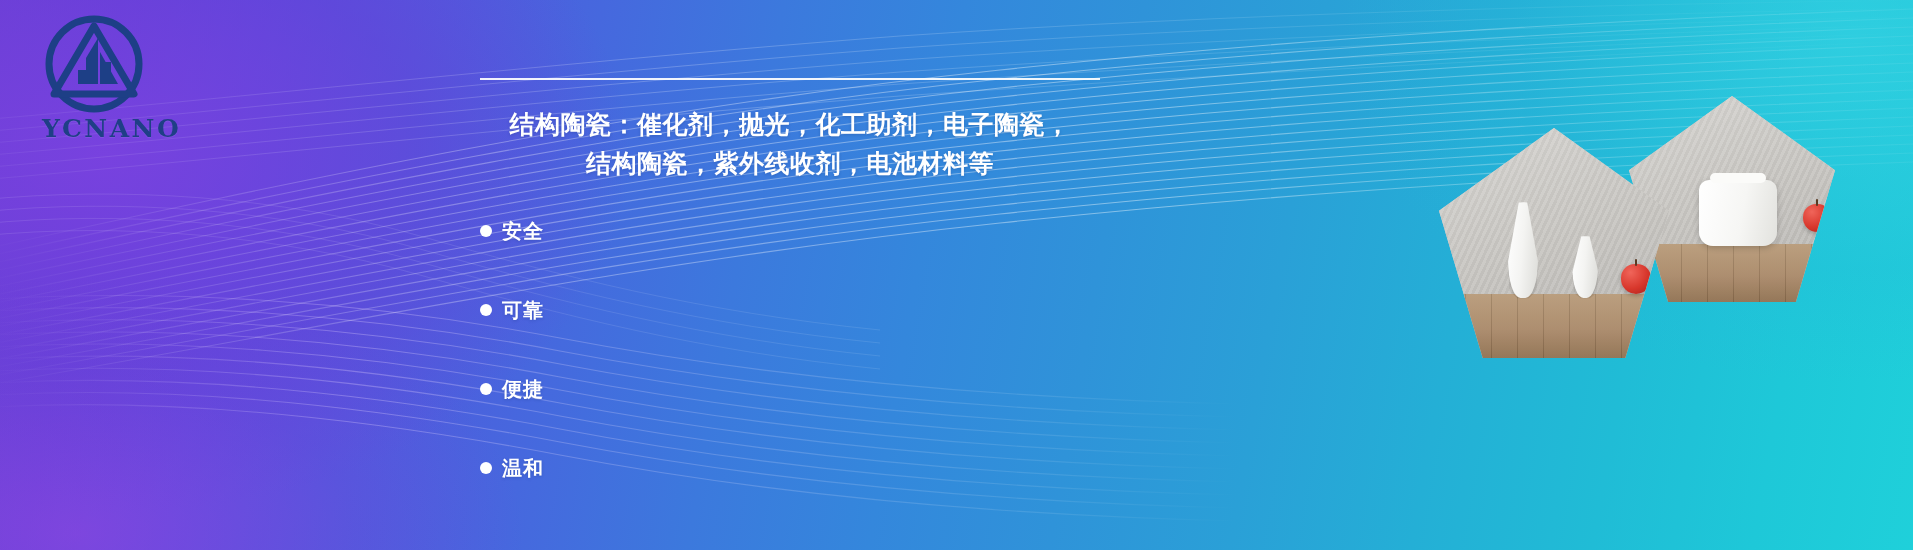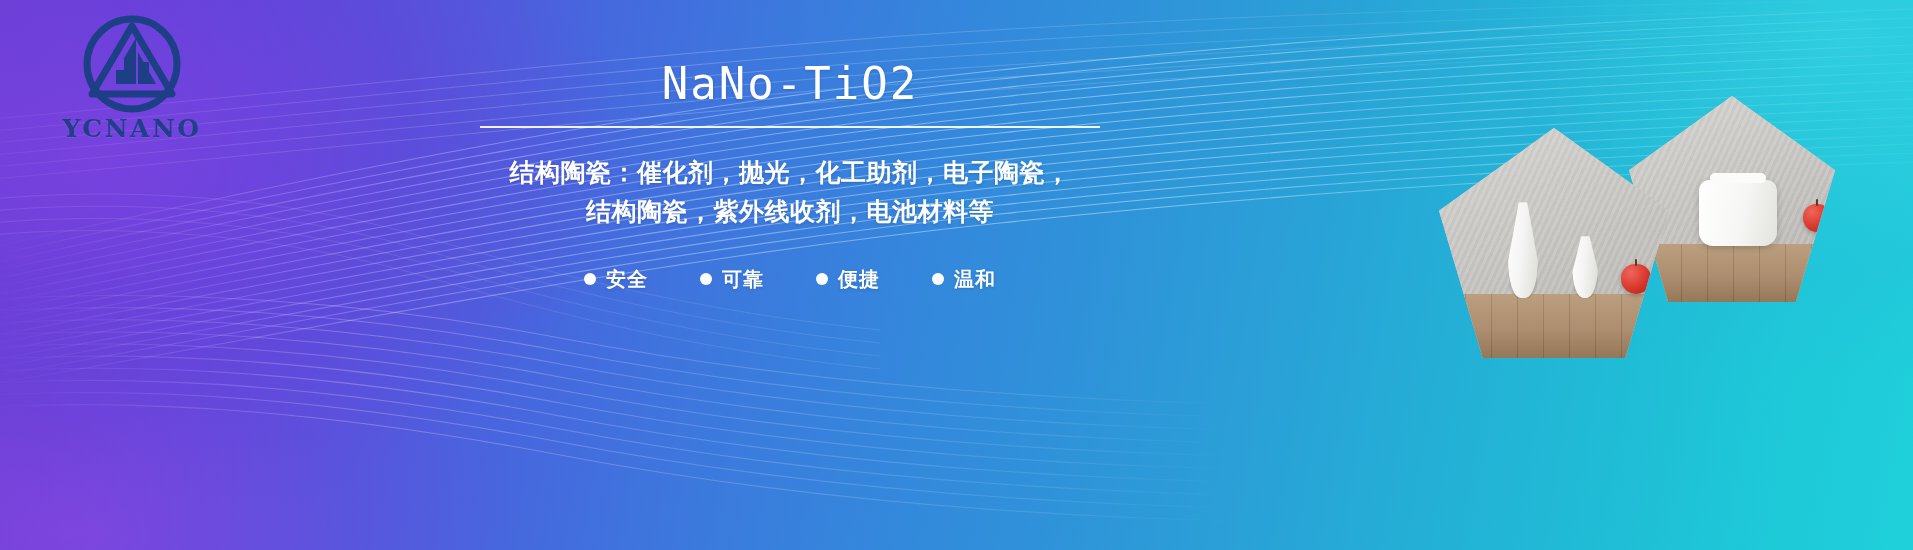--- a/index.html
+++ b/index.html
@@ -50,21 +50,21 @@
       rgba(40,160,215,0.0) 82%);
   }
 
   
   .waves{position:absolute;inset:0;pointer-events:none;}
   .waves svg{position:absolute;inset:0;width:100%;height:100%;}
 
   
   .logo-block{
     position:absolute;left:42px;top:14px;width:180px;height:136px;
-    display:flex;flex-direction:column;align-items:center;
+    display:flex;flex-direction:column;align-items:flex-start;
   }
   .logo-mark{width:104px;height:104px;display:block;}
   .logo-word{
     margin-top:-2px;
     font-family:"DejaVu Serif","Liberation Serif",serif;
     font-size:25px;font-weight:700;letter-spacing:2.5px;
     color:#1f3f86;line-height:1;
     text-shadow:0 1px 0 rgba(255,255,255,0.08);
   }
 
@@ -88,20 +88,21 @@
     margin:26px auto 0;width:600px;
     font-family:"DejaVu Sans","Liberation Sans",sans-serif;
     font-size:25px;font-weight:700;line-height:1.55;
     color:#ffffff;letter-spacing:0.5px;
     text-shadow:0 1px 3px rgba(20,50,120,0.28);
   }
   .desc .line{display:block;}
   .features{
     margin-top:34px;display:flex;justify-content:center;
     gap:52px;
+    flex-direction:column;
   }
   .feature{
     display:flex;align-items:center;gap:10px;
     color:#ffffff;font-size:20px;font-weight:700;
     letter-spacing:1px;
     text-shadow:0 1px 3px rgba(20,50,120,0.28);
   }
   .dot{
     width:12px;height:12px;border-radius:50%;
     background:#ffffff;display:inline-block;flex:0 0 auto;
@@ -255,21 +256,20 @@
       <path d="M56 24 L56 70 L44 70 L44 44 Z" fill="#1d3f86"></path>
       <path d="M58 38 L76 70 L58 70 Z" fill="#1d3f86"></path>
       <rect x="60" y="48" width="9" height="22" fill="#1d3f86"></rect>
       <rect x="36" y="56" width="8" height="14" fill="#1d3f86"></rect>
     </svg>
     <div class="logo-word">YCNANO</div>
   </div>
 
   <div class="copy">
 
-    <h1 class="title">NaNo-TiO2</h1>
 
     <hr class="rule">
 
     <div class="desc">
       <span class="line">结构陶瓷：催化剂，抛光，化工助剂，电子陶瓷，</span>
       <span class="line">结构陶瓷，紫外线收剂，电池材料等</span>
     </div>
 
     <div class="features">
       <div class="feature">

